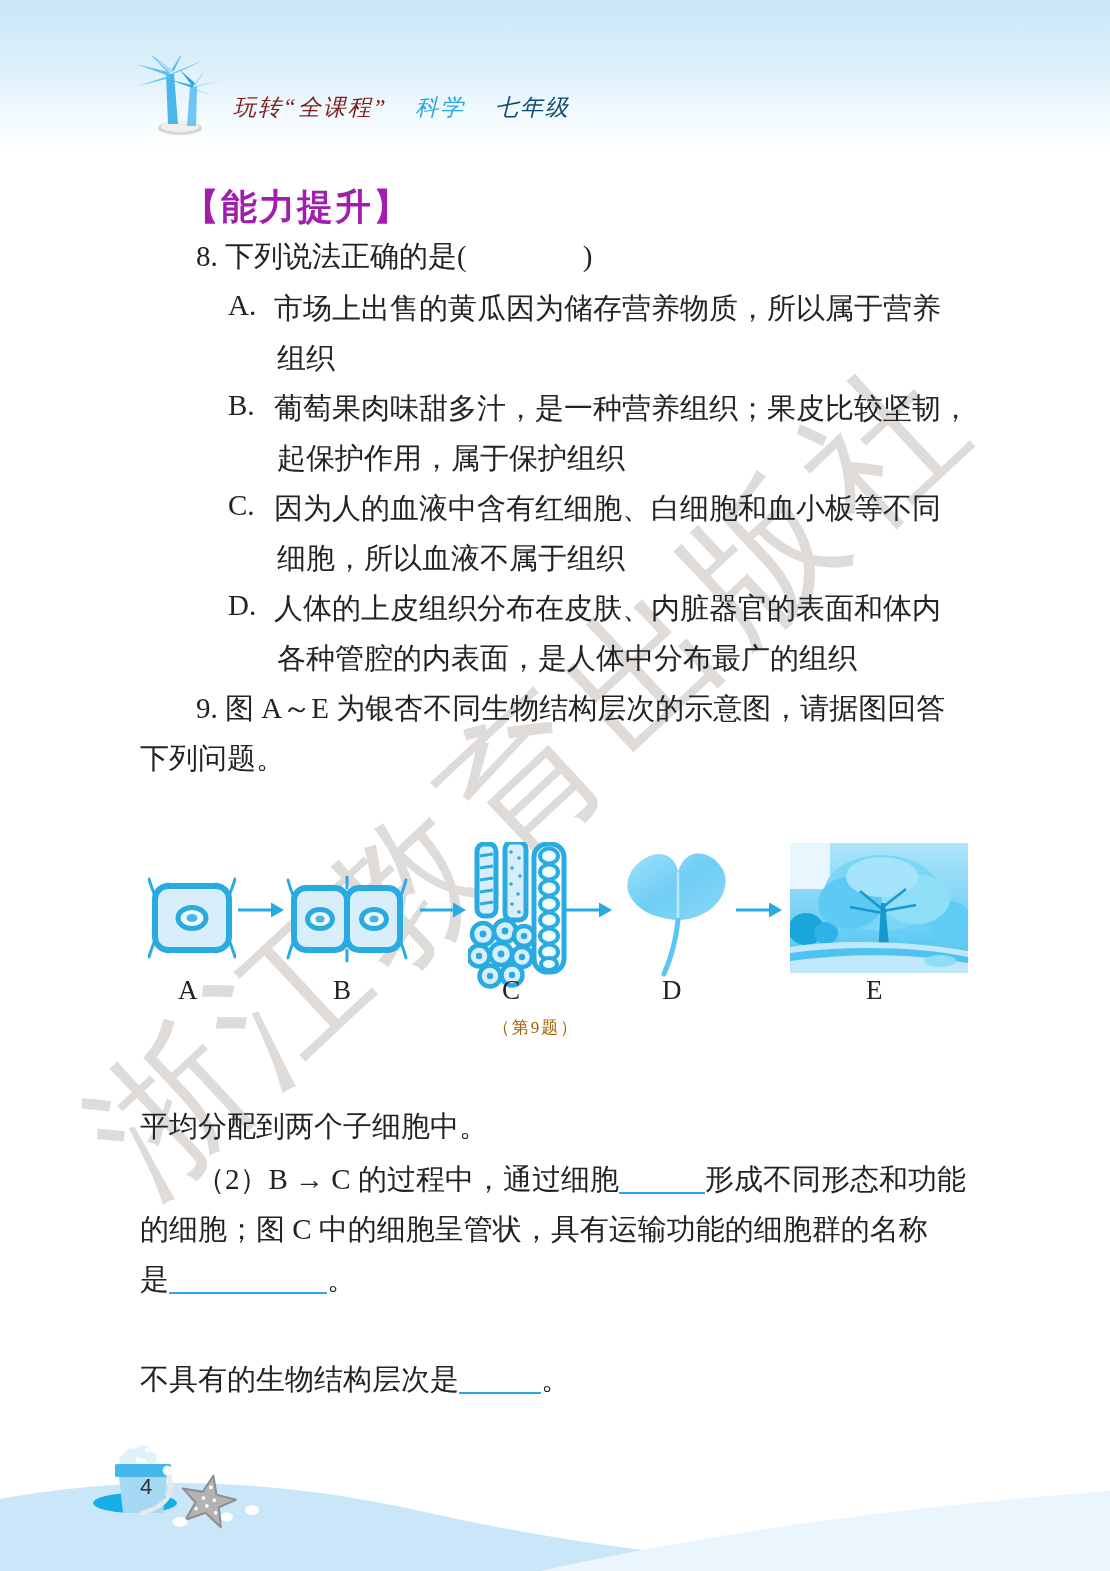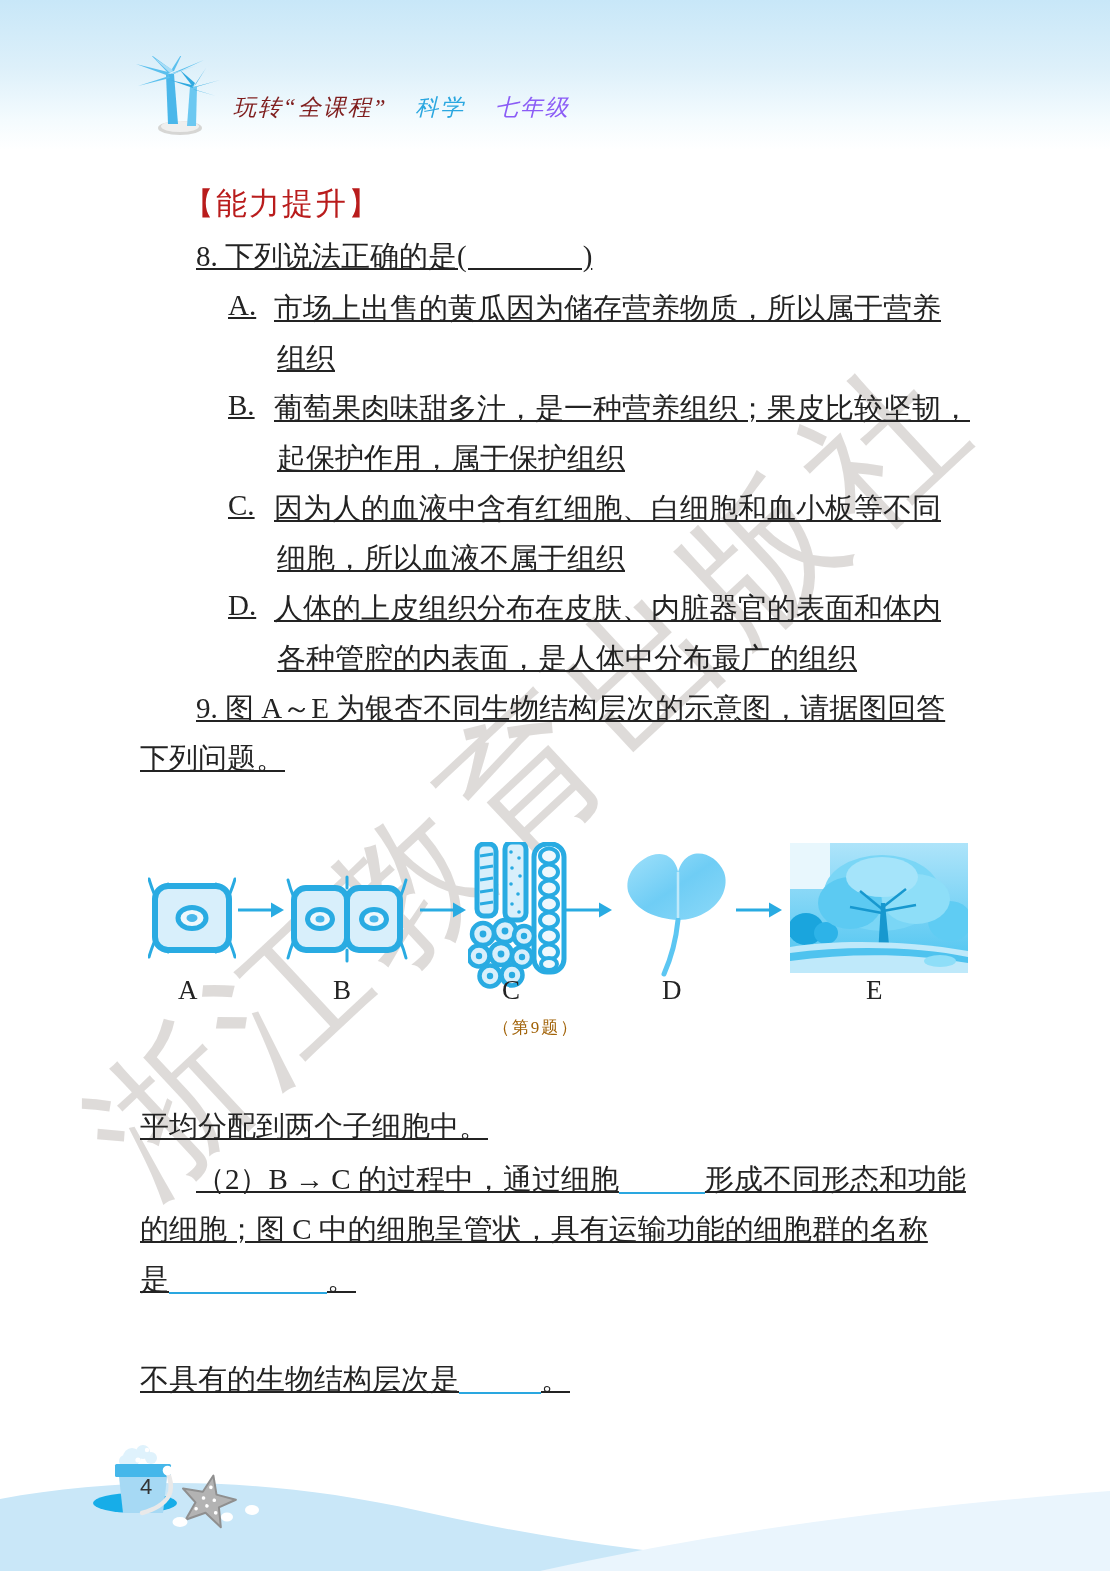--- a/index.html
+++ b/index.html
@@ -9,31 +9,31 @@
     font-family:"Liberation Serif","DejaVu Serif",serif; color:#232323;
   }
   
   .header-bg { position:absolute; top:0; left:0; width:1110px; height:150px;
     background:linear-gradient(180deg,#c8e7f8 0%,#ddf0fa 45%,#f4fbfe 80%,#ffffff 100%); }
   .logo { position:absolute; left:124px; top:56px; width:112px; height:80px; }
   .brand-row { position:absolute; left:233px; top:92px; font-size:23px; white-space:nowrap;
     font-style:italic; letter-spacing:2px; }
   .brand { color:#7f1d1d; }
   .subject { color:#2aa7e0; margin-left:20px;margin-top:40px; }
-  .grade { color:#8b5cf6; margin-left:22px;text-align:right; }
+  .grade { color:#0c4a6e; margin-left:22px;text-align:right; }
   
   .watermark { position:absolute; left:-70px; top:695px; width:1200px; height:160px;
     line-height:160px; text-align:center; font-size:150px; letter-spacing:12px;
     color:rgba(158,150,144,0.34); transform:rotate(-43deg); z-index:1;
     font-family:"Liberation Serif",serif; white-space:nowrap; pointer-events:none; }
   
-  .tl { position:absolute; white-space:nowrap; font-size:29px; z-index:2;text-decoration:underline; }
+  .tl { position:absolute; white-space:nowrap; font-size:29px; z-index:2; }
   .section-title { position:absolute; left:183px; top:183px; z-index:2;
-    font-family:"Liberation Sans","DejaVu Sans",sans-serif; font-weight:400;
-    font-size:31px; color:#b91c1c; letter-spacing:2px; }
+    font-family:"Liberation Sans","DejaVu Sans",sans-serif; font-weight:700;
+    font-size:36px; color:#a21caf; letter-spacing:2px; }
   .blank { display:inline-block; border-bottom:2px solid #2aa7e0; height:32px; vertical-align:-5px; }
   .w142 { width:142px; } .w86 { width:86px; } .w158 { width:158px; } .w82 { width:82px; }
   .figure-label { position:absolute; font-size:27px; z-index:2; }
   .caption { position:absolute; left:0; top:1016px; width:1072px; text-align:center;
     font-size:17px; color:#a16207; z-index:2; letter-spacing:2px; }
   .fig { position:absolute; z-index:2; }
   
   .wave { position:absolute; left:0; bottom:0; width:1110px; height:100px; z-index:3; }
   .footer-decor { position:absolute; left:80px; top:1443px; width:220px; height:112px; z-index:4; }
   .page-number { position:absolute; left:125px; top:1474px; width:42px; text-align:center;

